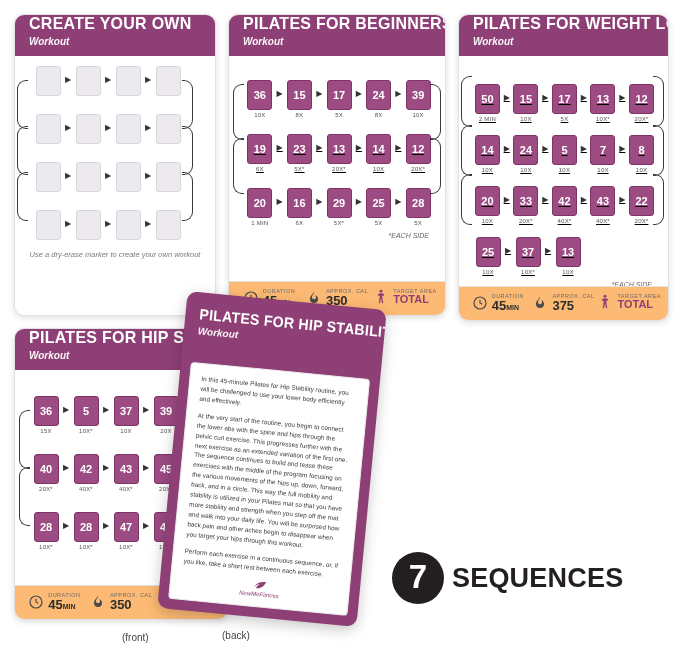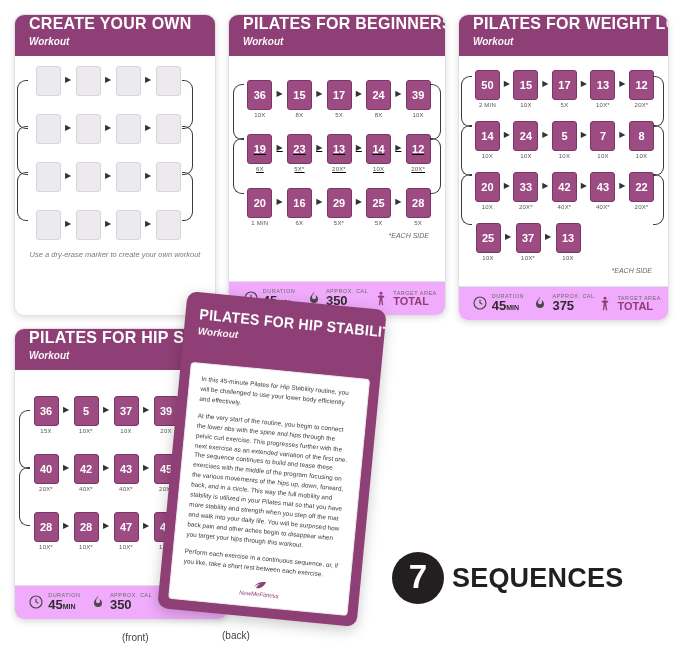--- a/index.html
+++ b/index.html
@@ -112,24 +112,24 @@
     font-size:7.5px;
     font-style:italic;
     color:#7a7a7a;
     text-align:center;
     margin-top:10px;
   }
   
   .footer{
     position:absolute;
     left:0;right:0;bottom:0;
-    background:#f0abfc;
+    background:#fdba74;
     border-top:1px solid #e2e0e4;
     display:flex;
-    align-items:flex-end;
+    align-items:flex-start;
     padding:7px 6px;
     box-sizing:border-box;
   }
   .stat{
     flex:1;
     display:flex;
     align-items:center;
     gap:4px;
     justify-content:center;
   }
@@ -436,21 +436,21 @@
       </div>
     </div>
   </div>
 </div>
 
 <div class="card" style="left:458px;top:14px;width:209px;height:305px;">
   <div class="card-header">
     <div class="card-title">PILATES FOR WEIGHT LOSS</div>
     <div class="card-sub">Workout</div>
   </div>
-  <div class="card-body" style="padding-left:14px;padding-top:8px;">
+  <div class="card-body" style="padding-left:14px;padding-top:22px;text-decoration:underline;">
 
     <div class="row" style="margin-top:6px;">
       <div class="cell">
         <div class="box">50</div>
         <div class="reps">2 MIN</div>
       </div>
       <div class="arrow">▶</div>
       <div class="cell">
         <div class="box">15</div>
         <div class="reps">10X</div>

